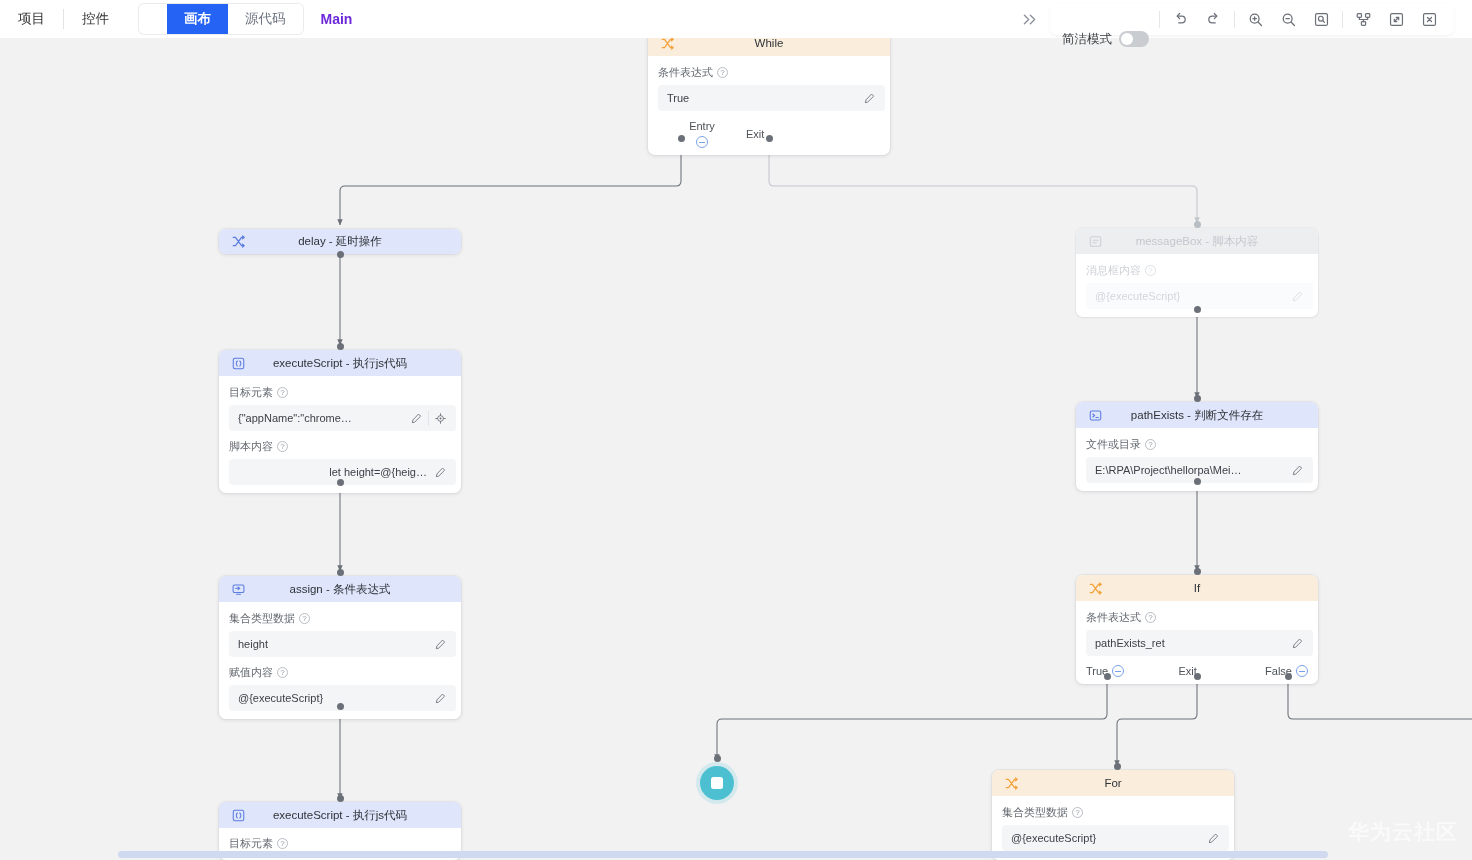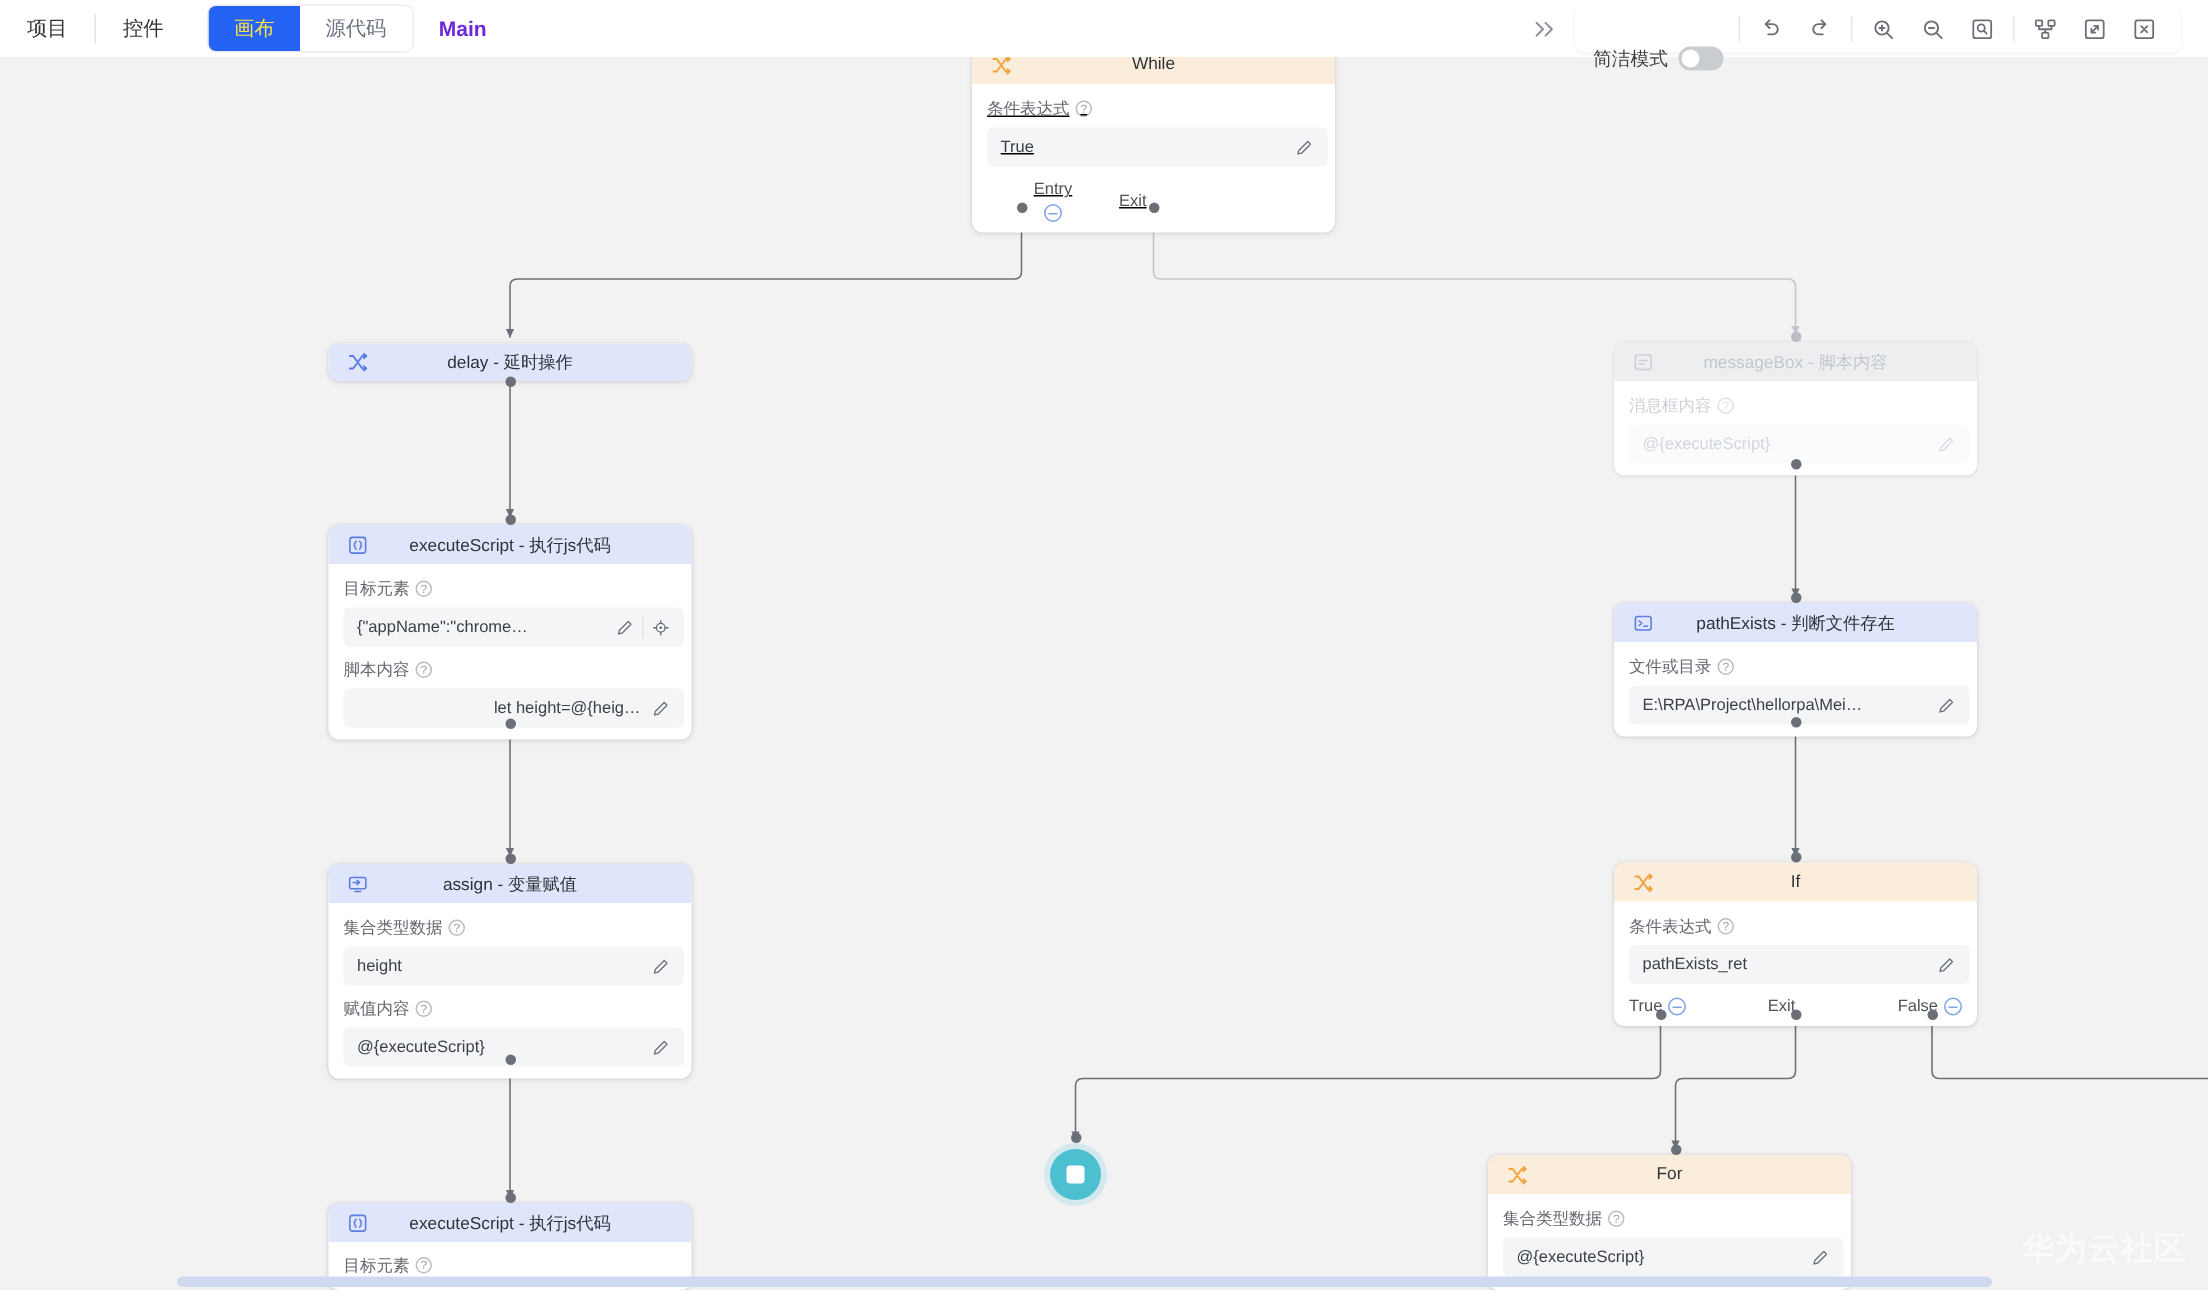--- a/index.html
+++ b/index.html
@@ -26,21 +26,21 @@
   .proj-divider { width: 1px; height: 20px; background: #e3e3e5; }
   .seg-group {
     margin-left: 12px; display: flex; align-items: center; height: 30px;
     background: #fff; border-radius: 5px; overflow: hidden;
     box-shadow: 0 0 0 1px #ebebed;
   }
   .seg {
     height: 30px; padding: 0 17px; display: flex; align-items: center; justify-content: center;
     font-size: 13.5px; color: #6b7280; background: #fff;
   }
-  .seg.active { background: #2563f5; color: #fde047; font-weight: 400; }
+  .seg.active { background: #2563f5; color: #ffffff; font-weight: 700; margin-left: 28px; }
   #main-label {
     margin-left: 18px; font-size: 14px; font-weight: bold; color: #6d28d9;
     display: flex; align-items: center; height: 38px;
   }
 
   
   #toolbar-right {
     position: absolute; right: 18px; top: 3px; height: 32px;
     display: flex; align-items: center;
   }
@@ -295,21 +295,21 @@
         <path d="M1197,484 L1197,571" marker-end="url(#arw)"></path>
 
         <path d="M1107,676 L1107,714 Q1107,719 1102,719 L722,719 Q717,719 717,724 L717,760" marker-end="url(#arw)"></path>
 
         <path d="M1197,676 L1197,714 Q1197,719 1192,719 L1122,719 Q1117,719 1117,724 L1117,766" marker-end="url(#arw)"></path>
 
         <path d="M1288,676 L1288,714 Q1288,719 1293,719 L1472,719"></path>
       </g>
     </svg>
 
-    <div class="node" style="left:648px; top:30px; width:242px;text-decoration:underline;">
+    <div class="node" style="left:648px; top:30px; width:242px;">
       <div class="node-head amber">
         <span class="head-icon">
           <svg width="15" height="15" viewBox="0 0 20 20" fill="none" stroke="#f2a33c" stroke-width="1.7" stroke-linecap="round" stroke-linejoin="round">
             <path d="M3 4.5h3l8 11h3M3 15.5h3l8-11h3"></path>
             <path d="M15.4 2.6l2.2 1.9-2.2 1.9M15.4 13.6l2.2 1.9-2.2 1.9"></path>
           </svg>
         </span>
         <span class="node-title">While</span>
       </div>
       <div class="node-body">
@@ -402,21 +402,21 @@
 
     <div class="node" style="left:219px; top:576px; width:242px;">
       <div class="node-head blue">
         <span class="head-icon">
           <svg width="15" height="15" viewBox="0 0 20 20" fill="none" stroke="#5b7ce0" stroke-width="1.4" stroke-linecap="round" stroke-linejoin="round">
             <rect x="2.8" y="4" width="14.4" height="10" rx="1.8"></rect>
             <path d="M7.4 16.4h5.2"></path>
               <path d="M6 8.4h5.6M9.4 6.6l2.2 1.8-2.2 1.8"></path>
           </svg>
         </span>
-        <span class="node-title">assign - 变量赋值</span>
+        <span class="node-title">assign - 条件表达式</span>
       </div>
       <div class="node-body">
         <div class="field-label">
           <span>集合类型数据</span>
           <span class="qmark">?</span>
         </div>
         <div class="field-box">
           <span class="field-val">height</span>
           <span class="fb-icon">
             <svg width="13" height="13" viewBox="0 0 20 20" fill="none" stroke="currentColor" stroke-width="1.3" stroke-linecap="round" stroke-linejoin="round">

